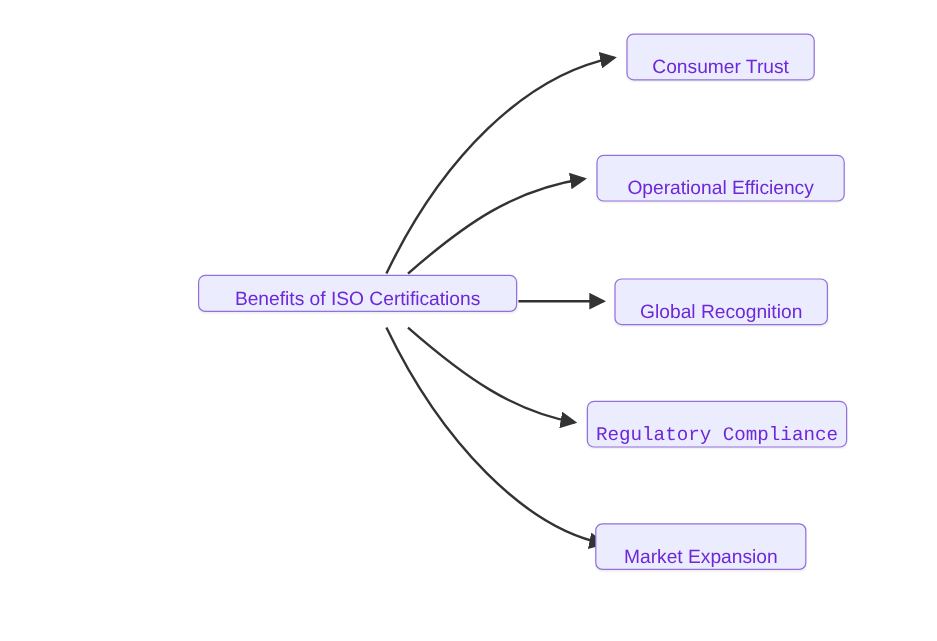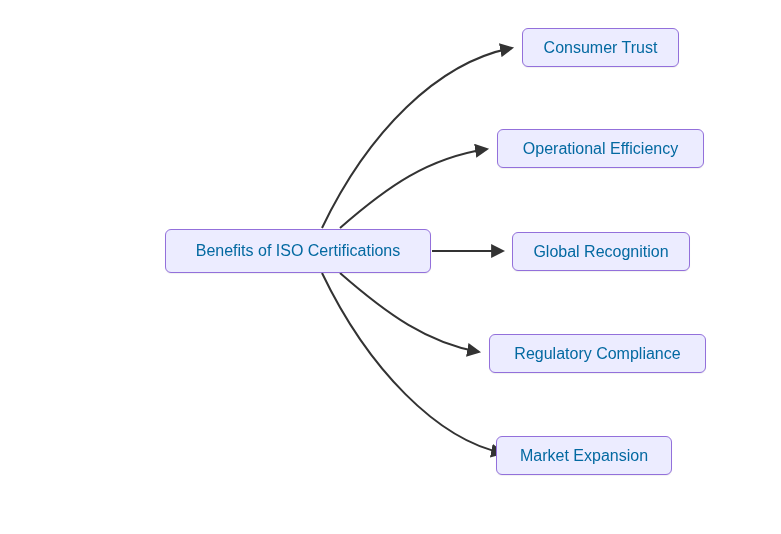--- a/index.html
+++ b/index.html
@@ -26,24 +26,24 @@
     fill: none;
     stroke: #333333;
     stroke-width: 2px;
   }
   .node {
     position: absolute;
     box-sizing: border-box;
     background: #ECECFF;
     border: 1px solid #9370DB;
     border-radius: 6px;
-    color: #0369a1;
+    color: #6d28d9;
     font-size: 16px;
     display: flex;
-    align-items: center;
+    align-items: flex-end;
     justify-content: center;
     white-space: nowrap;
     box-shadow: 0 1px 1px rgba(0,0,0,0.06);
   }
   .node span {
     display: inline-block;
     padding: 0 4px;
   }
 </style>
 </head>
@@ -57,37 +57,37 @@
         <path d="M 0 0 L 10 5 L 0 10 z" fill="#333333"></path>
       </marker>
     </defs>
     <path class="edge" d="M 322 228 C 368 132, 438 62, 512 48" marker-end="url(#arrowhead)"></path>
     <path class="edge" d="M 340 228 C 388 186, 428 158, 487 149" marker-end="url(#arrowhead)"></path>
     <path class="edge" d="M 432 251 L 503 251" marker-end="url(#arrowhead)"></path>
     <path class="edge" d="M 340 273 C 388 315, 428 343, 479 352" marker-end="url(#arrowhead)"></path>
     <path class="edge" d="M 322 273 C 368 369, 438 440, 503 453" marker-end="url(#arrowhead)"></path>
   </svg>
 
-  <div class="node" style="left:165px; top:229px; width:266px; height:44px;">
+  <div class="node" style="left:165px; top:229px; width:266px; height:31px;">
     <span>Benefits of ISO Certifications</span>
   </div>
 
   <div class="node" style="left:522px; top:28px; width:157px; height:39px;">
     <span>Consumer Trust</span>
   </div>
 
   <div class="node" style="left:512px; top:232px; width:178px; height:39px;">
     <span>Global Recognition</span>
   </div>
 
   <div class="node" style="left:497px; top:129px; width:207px; height:39px;">
     <span>Operational Efficiency</span>
   </div>
 
-  <div class="node" style="left:489px; top:334px; width:217px; height:39px;">
+  <div class="node" style="left:489px; top:334px; width:217px; height:39px;font-family:Liberation Mono, monospace;">
     <span>Regulatory Compliance</span>
   </div>
 
   <div class="node" style="left:496px; top:436px; width:176px; height:39px;">
     <span>Market Expansion</span>
   </div>
 
 </div>
 
 </body></html>

